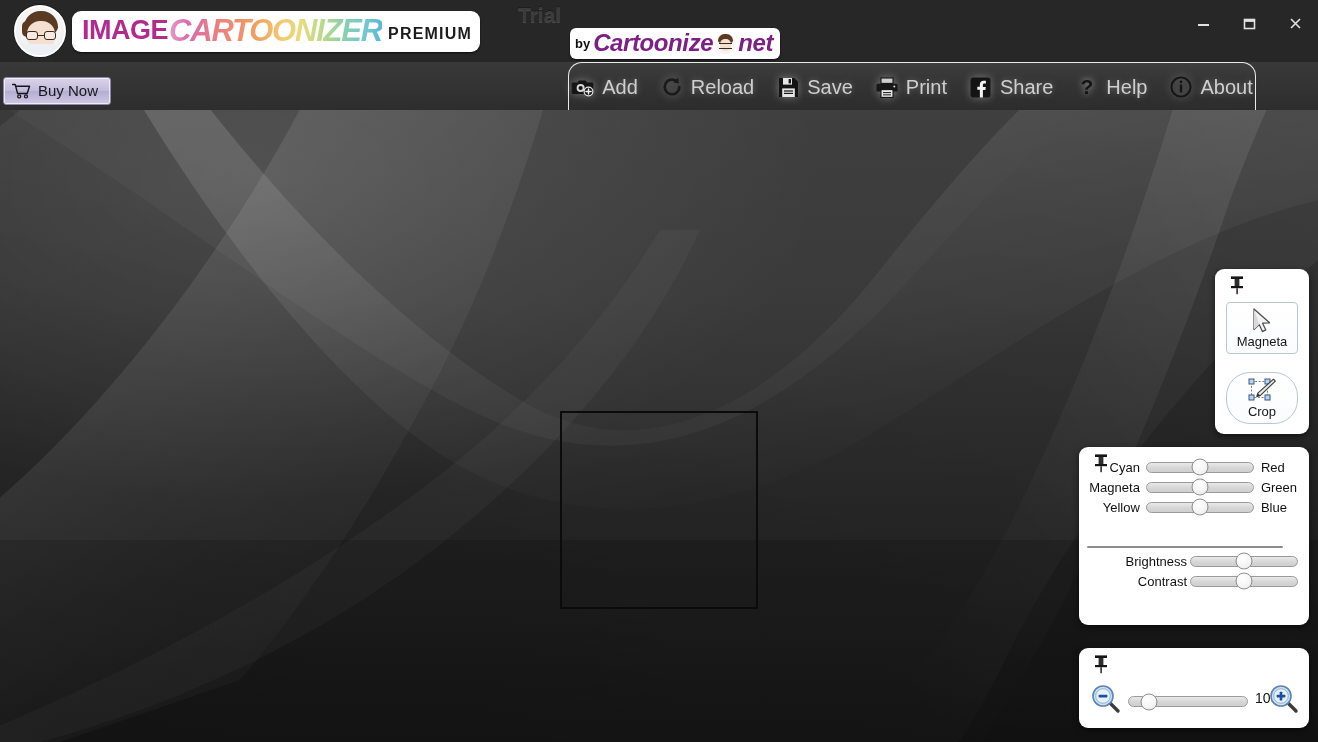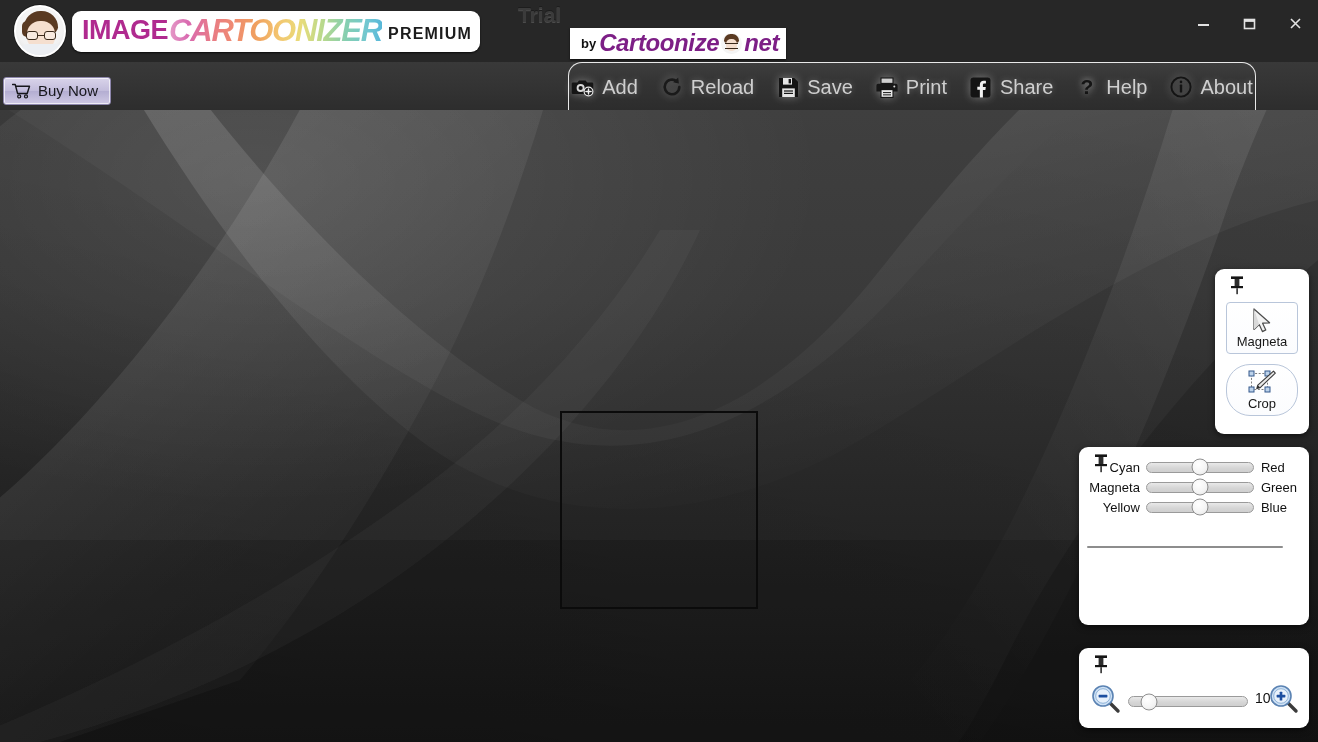--- a/index.html
+++ b/index.html
@@ -54,21 +54,21 @@
   }
   .wm-premium{
     font-size:16px;font-weight:bold;letter-spacing:1.2px;color:#1c1c1c;margin-left:6px;margin-top:7px;
   }
   .trial{
     position:absolute;left:518px;top:3px;font-size:21px;font-weight:bold;color:#3b3b3b;
     text-shadow:0 1px 0 #4c4c4c, 0 -1px 0 #1d1d1d;
   }
   .byline{
     position:absolute;left:570px;top:28px;display:flex;align-items:center;
-    background:#fff;border-radius:0;padding:1px 7px 2px 11px;
+    background:#fff;border-radius:6px;padding:1px 7px 2px 5px;
     box-shadow:0 1px 2px rgba(0,0,0,.7);
   }
   .by-by{font-size:13px;font-weight:bold;color:#111;margin-right:3px;}
   .by-name{font-size:24px;font-weight:bold;color:#7d1f86;font-style:italic;letter-spacing:-.4px;}
   .by-mini{
     width:21px;height:21px;border-radius:50%;margin:0 2px;position:relative;overflow:hidden;
     background:radial-gradient(circle at 50% 40%,#fff 0%,#efefef 100%);flex:0 0 auto;
   }
   .by-mini .h{position:absolute;left:3px;top:1px;width:15px;height:9px;border-radius:8px 8px 3px 3px;background:#5a3a22;}
   .by-mini .f{position:absolute;left:5px;top:6px;width:11px;height:12px;border-radius:5px;background:#f5dfcf;}
@@ -140,21 +140,21 @@
     position:absolute;left:11px;width:72px;height:52px;
     border:1px solid #b9c6da;border-radius:4px;
     background:linear-gradient(180deg,#ffffff 0%,#fbfcfe 100%);
     display:flex;flex-direction:column;align-items:center;justify-content:flex-start;
     cursor:default;box-sizing:border-box;padding-top:3px;
   }
   .toolbtn .tlabel{font-size:13px;color:#171717;line-height:14px;margin-top:1px;}
   .toolbtn .tglyph{height:28px;display:flex;align-items:center;justify-content:center;}
   .toolbtn .tglyph svg{display:block;}
   .tb-select{top:33px;}
-  .tb-crop{top:95px;border-radius:24px;}
+  .tb-crop{top:103px;border-radius:24px;}
 
   
   .panel-color{left:1079px;top:337px;width:230px;height:178px;}
   .sliders{position:absolute;left:8px;top:10px;width:214px;}
   .srow{display:flex;align-items:center;height:20px;}
   .slabel{font-size:13px;color:#111;text-align:right;white-space:nowrap;}
   .slabel.left{width:58px;padding-right:6px;}
   .slabel.right{width:44px;text-align:left;padding-left:7px;}
   .strack{
     position:relative;height:11px;border-radius:6px;flex:0 0 auto;
@@ -461,20 +461,34 @@
           <span class="slabel left">Yellow</span>
           <span class="strack" style="width:108px">
             <span class="sthumb" style="left:50%"></span>
           </span>
           <span class="slabel right">Blue</span>
         </div>
       </div>
 
       <div class="divider"></div>
 
+      <div class="sliders2">
+        <div class="srow">
+          <span class="slabel wide">Brightness</span>
+          <span class="strack" style="width:108px">
+            <span class="sthumb" style="left:50%"></span>
+          </span>
+        </div>
+        <div class="srow">
+          <span class="slabel wide">Contrast</span>
+          <span class="strack" style="width:108px">
+            <span class="sthumb" style="left:50%"></span>
+          </span>
+        </div>
+      </div>
     </div>
 
     <div class="panel panel-zoom">
       <span class="pin">
         <svg width="18" height="20" viewBox="0 0 18 20">
           <rect x="3" y="1.4" width="12" height="2.6" fill="#151515"></rect>
           <rect x="6.6" y="4" width="4.8" height="7" fill="#2d2d2d"></rect>
           <rect x="3" y="11" width="12" height="2.2" fill="#151515"></rect>
           <rect x="8.4" y="13.2" width="1.4" height="6" fill="#151515"></rect>
         </svg>

